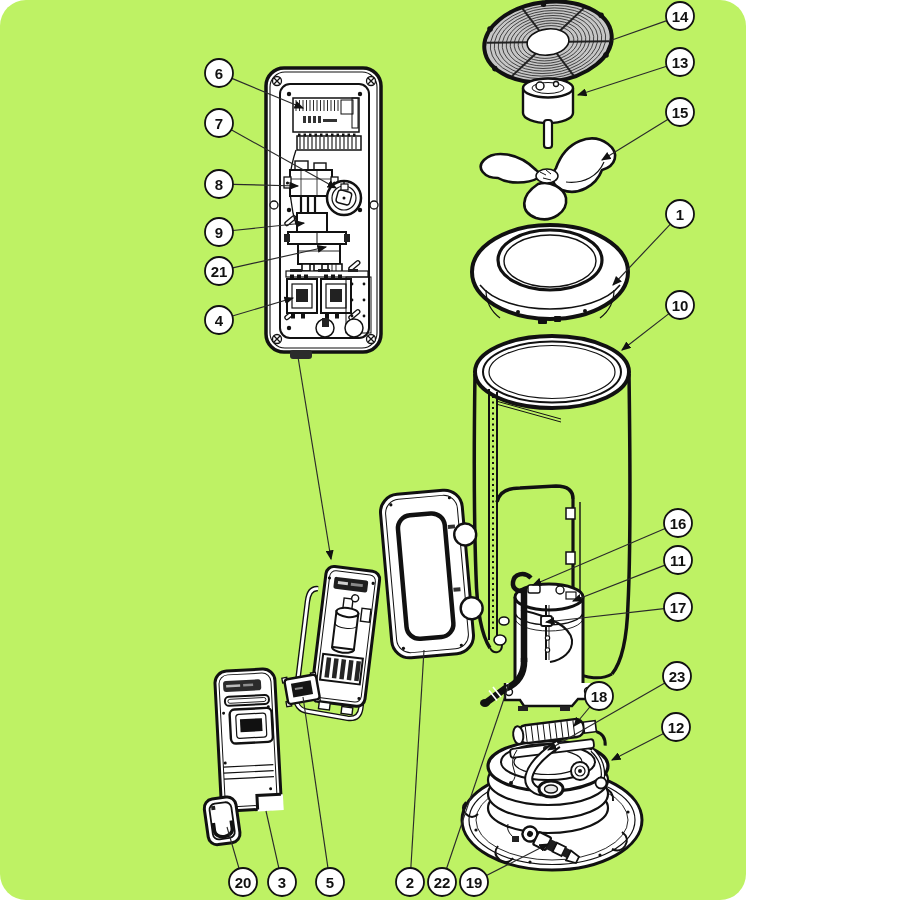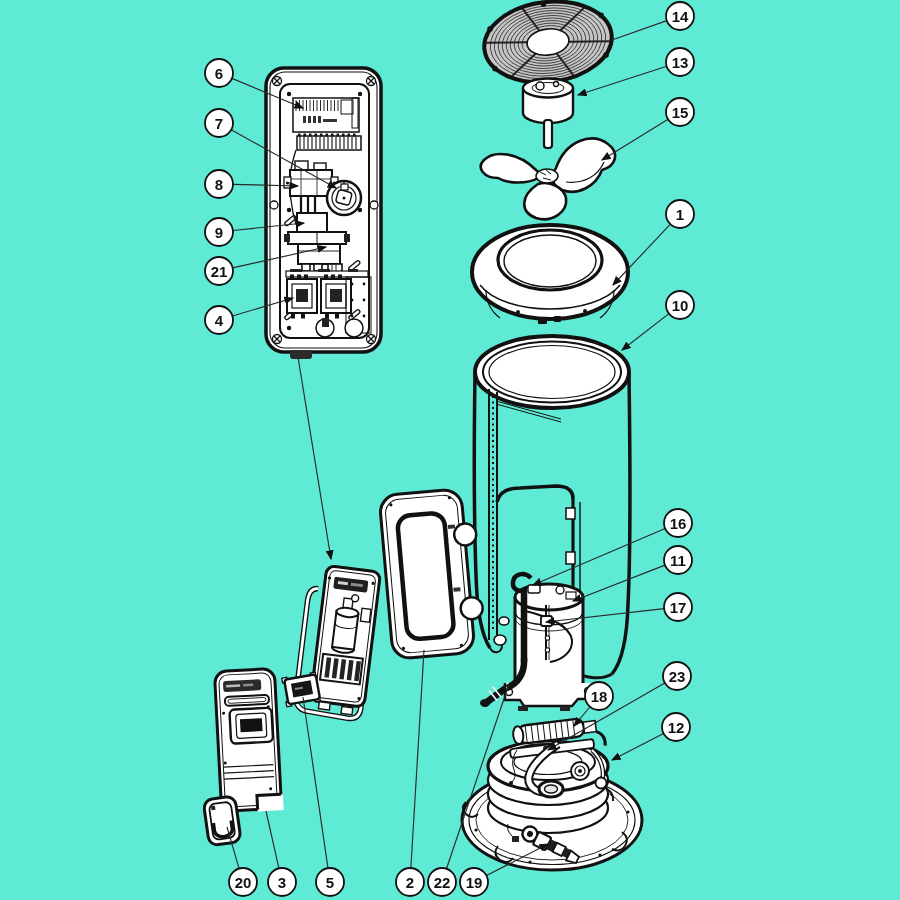--- a/index.html
+++ b/index.html
@@ -1,17 +1,17 @@
 <!DOCTYPE html>
 <html><head>
 <meta charset="utf-8">
 <style>
   html,body{margin:0;padding:0;background:#fff;}
-  .stage{position:relative;width:900px;height:900px;background:#5eead4;overflow:hidden;
-         font-family:"Liberation Sans",sans-serif;}
+  .stage{position:relative;width:746px;height:900px;background:#bef264;overflow:hidden;
+         font-family:"Liberation Sans",sans-serif;border-radius:26px;}
   svg{position:absolute;left:0;top:0;}
   .ln{stroke:#111;fill:none;}
   .fw{fill:#ffffff;stroke:#111;}
   .leader{stroke:#2a2a2a;stroke-width:1.15;fill:none;}
   .callout-circle{fill:#fff;stroke:#111;stroke-width:1.8;}
   .callout-number{font-family:"Liberation Sans",sans-serif;font-weight:bold;font-size:15px;
                   fill:#111;text-anchor:middle;dominant-baseline:central;}
 </style>
 </head>
 <body>

